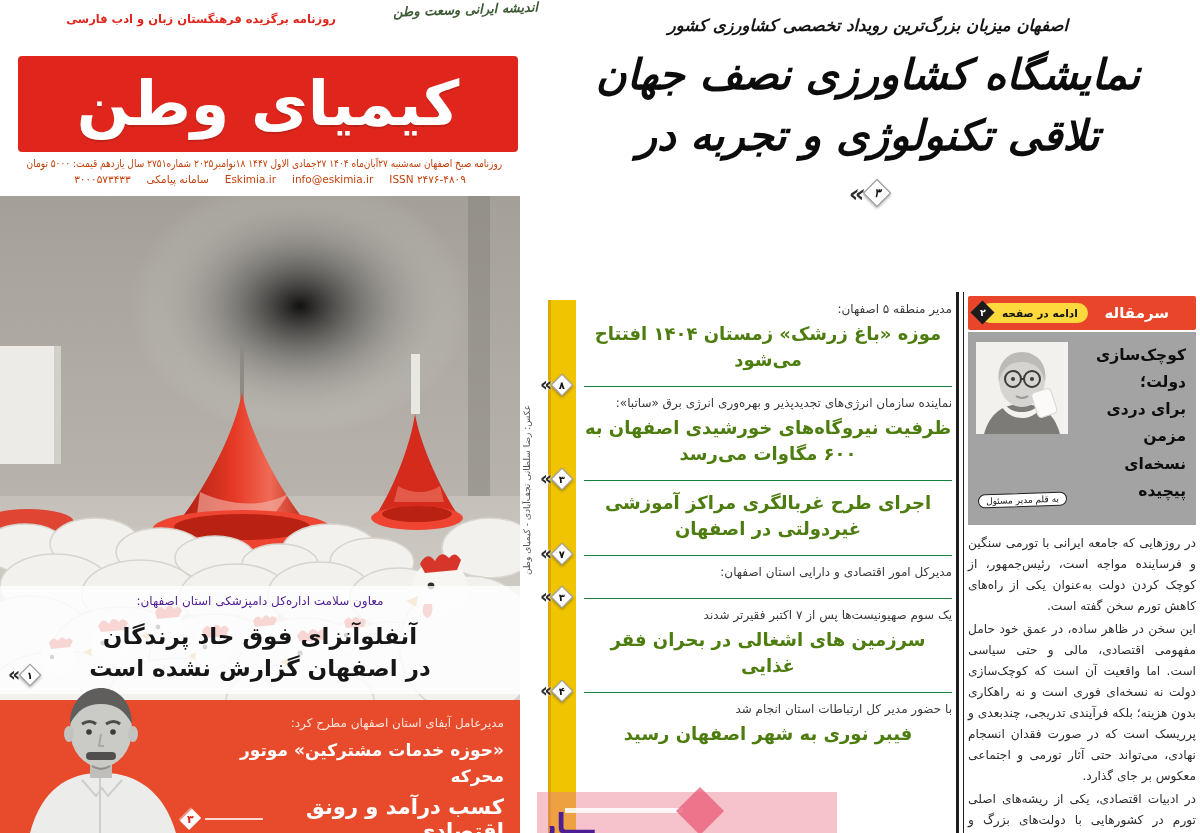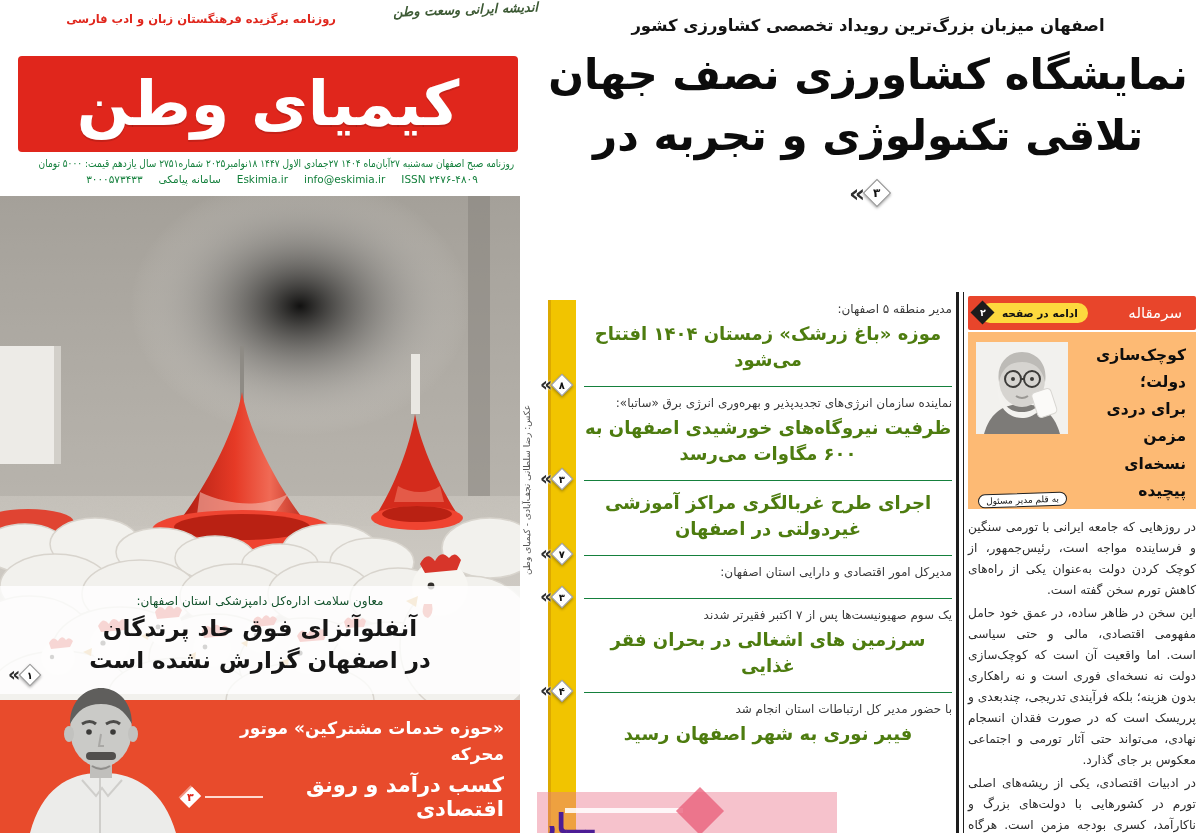--- a/index.html
+++ b/index.html
@@ -10,44 +10,44 @@
   }
   
   .award-line{position:absolute;left:40px;top:12px;width:296px;text-align:right;
     font-size:11.5px;font-weight:bold;color:#e0261c;direction:rtl;}
   .slogan{position:absolute;left:383px;top:2px;width:165px;text-align:center;
     font-size:13px;font-style:italic;font-weight:bold;color:#3d5a35;direction:rtl;transform:rotate(-2deg);}
   .logo-box{position:absolute;left:18px;top:56px;width:500px;height:96px;background:#e0261c;
     border-radius:4px;display:flex;align-items:center;justify-content:center;}
   .logo-text{color:#fff;font-size:62px;font-weight:bold;direction:rtl;line-height:1;
     text-shadow:0 2px 0 rgba(0,0,0,.12);}
-  .pub-info{position:absolute;left:12px;top:157px;width:540px;text-align:center;color:#15803d;}
+  .pub-info{position:absolute;left:0;top:157px;width:540px;text-align:center;color:#c2410c;}
   .pub-info .l1{direction:rtl;white-space:nowrap;font-size:10.5px;transform:scaleX(.86);transform-origin:50% 50%;}
   .pub-info .l2{margin-top:4px;display:flex;justify-content:center;gap:16px;font-size:10.5px;direction:ltr;}
   
-  .lead{position:absolute;left:542px;top:16px;width:652px;text-align:center;direction:rtl;}
+  .lead{position:absolute;left:542px;top:16px;width:652px;text-align:center;direction:rtl;font-style:italic;}
   .lead-kicker{font-size:16.5px;font-weight:600;color:#141414;margin-bottom:10px;}
   .lead-line{font-size:42px;font-weight:800;color:#0c0c0c;line-height:1.45;}
   
   .pmark{display:inline-flex;align-items:center;gap:2px;direction:ltr;}
   .pmark .chev{font-weight:bold;color:#2f2f2f;font-size:19px;line-height:1;text-shadow:0 0 2px #fff,0 0 2px #fff;}
   .pmark .dia{width:14px;height:14px;background:#fff;border:1px solid #8d8d8d;transform:rotate(45deg);
     display:flex;align-items:center;justify-content:center;box-shadow:1px 1px 3px rgba(0,0,0,.35);}
   .pmark .dia b{transform:rotate(-45deg);font-size:10px;color:#111;}
   .pmark.big .chev{font-size:25px;}
   .pmark.big .dia{width:18px;height:18px;}
   .pmark.big .dia b{font-size:12px;}
   .lead .pmark{margin-top:14px;}
   
   .photo{position:absolute;left:0;top:196px;width:520px;height:504px;overflow:hidden;background:#b9b5af;}
   .photo-credit{position:absolute;left:522px;top:390px;height:200px;writing-mode:vertical-rl;
     transform:rotate(180deg);font-size:9px;color:#555;direction:rtl;text-align:center;}
   .photo-caption{position:absolute;left:0;top:390px;width:520px;height:108px;
     background:rgba(255,255,255,.80);direction:rtl;text-align:center;padding-top:8px;box-sizing:border-box;}
-  .cap-kicker{font-size:12px;color:#14532d;margin-bottom:4px;}
+  .cap-kicker{font-size:12px;color:#4c1d95;margin-bottom:12px;}
   .cap-line{font-size:23px;font-weight:800;color:#161616;line-height:1.4;}
   .photo-caption .pmark{position:absolute;left:8px;bottom:10px;}
   
   .abfa{position:absolute;left:0;top:700px;width:520px;height:133px;background:#e84b2c;}
   .abfa .portrait{position:absolute;left:12px;bottom:0;}
   .abfa-text{position:absolute;right:16px;top:16px;width:320px;direction:rtl;text-align:right;}
   .abfa-kicker{font-size:12px;color:#ffe3da;margin-bottom:8px;}
   .abfa-line1{font-size:17px;font-weight:800;color:#fff;line-height:1.5;}
   .abfa-line2{display:flex;align-items:center;gap:8px;direction:rtl;margin-top:6px;}
   .abfa-line2 .t{font-size:21px;font-weight:800;color:#fff;}
@@ -63,27 +63,27 @@
   .nitem + .nitem{border-top:1px solid #15803d;}
   .nkicker{font-size:12px;color:#3a3a3a;text-align:right;margin-bottom:5px;}
   .nhead{font-size:18px;font-weight:800;color:#4d7c0f;text-align:center;line-height:1.42;}
   .nitem .pmark{position:absolute;left:-44px;bottom:-8px;}
   
   .divider{position:absolute;left:956px;top:292px;width:4px;height:541px;
     border-left:3px solid #1d1d1d;border-right:1px solid #1d1d1d;box-sizing:content-box;}
   
   .edcol{position:absolute;left:968px;top:296px;width:228px;}
   .ed-bar{height:34px;background:#e8452b;border-radius:2px;display:flex;align-items:center;direction:rtl;}
-  .ed-title{color:#fff;font-size:15px;font-weight:normal;padding-right:14px;flex:1;}
+  .ed-title{color:#fff;font-size:15px;font-weight:bold;padding-right:27px;flex:1;}
   .ed-pill{position:relative;background:#fdd93e;border-radius:11px;height:20px;display:flex;align-items:center;
     padding:0 10px 0 22px;margin-left:12px;font-size:10.5px;font-weight:bold;color:#111;white-space:nowrap;}
   .ed-pill .bdia{position:absolute;left:-6px;top:1px;width:17px;height:17px;background:#1c1c1c;
     transform:rotate(45deg);display:flex;align-items:center;justify-content:center;}
   .ed-pill .bdia b{transform:rotate(-45deg);font-size:9.5px;color:#fff;}
-  .ed-feature{background:#fdba74;margin-top:2px;padding:10px 10px 4px 8px;display:flex;direction:rtl;gap:25px;}
+  .ed-feature{background:#a3a3a3;margin-top:2px;padding:10px 10px 20px 8px;display:flex;direction:rtl;gap:25px;}
   .ed-feature-title{flex:1;text-align:right;}
   .ed-tline{font-size:15.5px;font-weight:800;color:#0e0e0e;line-height:1.75;}
   .ed-photo-wrap{width:92px;position:relative;}
   .ed-byline{position:absolute;left:2px;bottom:-2px;background:#fff;border:1px solid #222;border-radius:9px;
     font-size:9px;padding:1px 7px;white-space:nowrap;transform:rotate(-2deg);color:#111;}
   .ed-body{margin-top:8px;direction:rtl;text-align:justify;font-size:12.2px;line-height:1.72;color:#2d2d2d;}
   .ed-body p{margin:0 0 2px 0;}
   
   .watermark{position:absolute;left:537px;top:792px;width:300px;height:41px;
     background:rgba(236,120,143,.45);z-index:30;pointer-events:none;}
@@ -260,20 +260,21 @@
           <ellipse cx="121" cy="58" rx="5" ry="8" fill="#c2c2bf"></ellipse>
         <path d="M70,48 q8,-5 14,0 M94,48 q8,-5 14,0" stroke="#4c4b49" stroke-width="3" fill="none"></path>
         <circle cx="77" cy="56" r="2.8" fill="#3b3a38"></circle>
           <circle cx="101" cy="56" r="2.8" fill="#3b3a38"></circle>
         <path d="M89,58 L87,70 L92,70" stroke="#a9a8a5" stroke-width="2" fill="none"></path>
         <rect x="74" y="76" width="30" height="8" rx="4" fill="#514f4d"></rect>
         <path d="M80,90 q9,6 18,0" stroke="#8f8e8b" stroke-width="2" fill="none"></path>
       </svg>
     </div>
     <div class="abfa-text">
+      <div class="abfa-kicker">مدیرعامل آبفای استان اصفهان مطرح کرد:</div>
       <div class="abfa-line1">«حوزه خدمات مشترکین» موتور محرکه</div>
       <div class="abfa-line2">
         <span class="t">کسب درآمد و رونق اقتصادی</span>
         <span class="dash"></span>
         <span class="dia">
             <b>۳</b>
           </span>
       </div>
     </div>
   </div>

